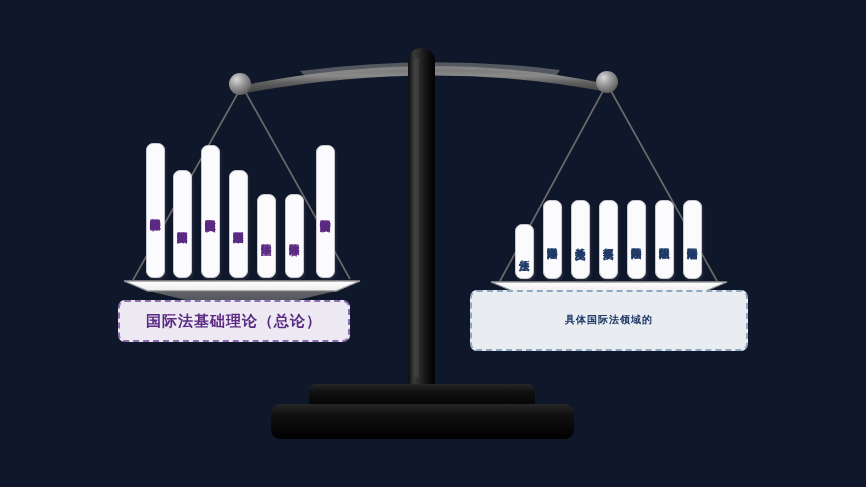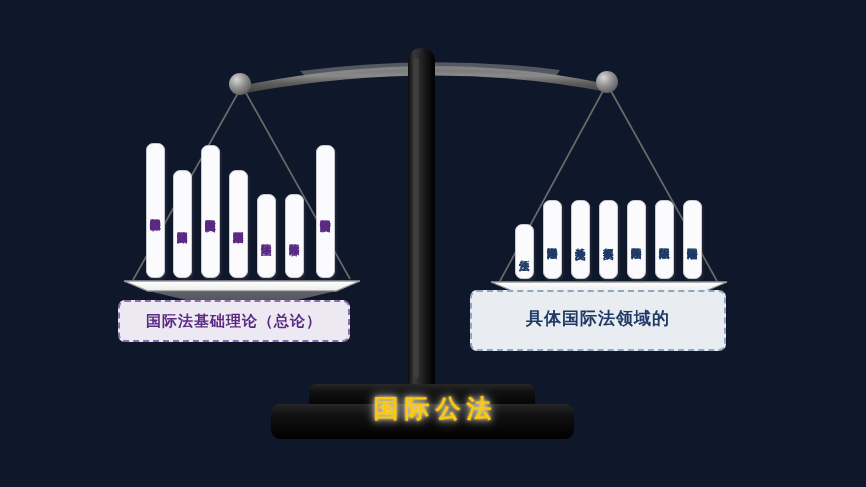--- a/index.html
+++ b/index.html
@@ -80,28 +80,27 @@
     width: 232px;
     height: 42px;
     background: #ece9f3;
     border: 2px dashed #8d6fb0;
     color: #5b2a83;
     font-size: 15px;
   }
   #caption-right {
     left: 470px;
     top: 290px;
-    width: 256px;
+    width: 278px;
     height: 61px;
     background: #e9edf2;
     border: 2px dashed #8fa7c2;
     color: #1f3a66;
-    font-size: 17px;
+    font-size: 10px;
     line-height: 1.45;
-    font-family: Liberation Mono, monospace;
   }
 
   
   #base-title {
     position: absolute;
     left: 310px;
     top: 392px;
     width: 245px;
     height: 32px;
     display: flex;
@@ -221,15 +220,14 @@
   </div>
 
   <div class="caption" id="caption-left">
     <span>国际法基础理论（总论）</span>
   </div>
 
   <div class="caption" id="caption-right">
     <span>具体国际法领域的</span>
   </div>
 
-  <div id="base-title">国际公法</div>
 
 </div>
 
 </body></html>

